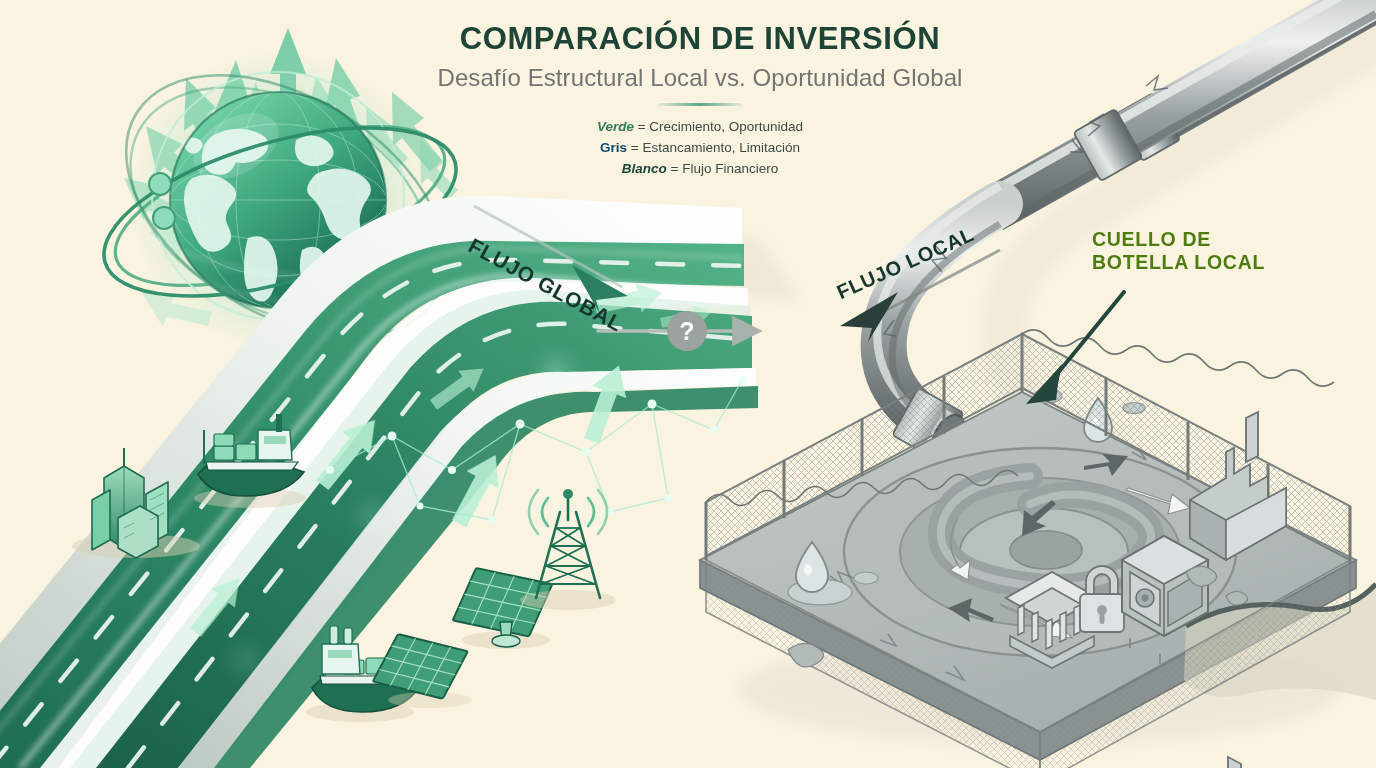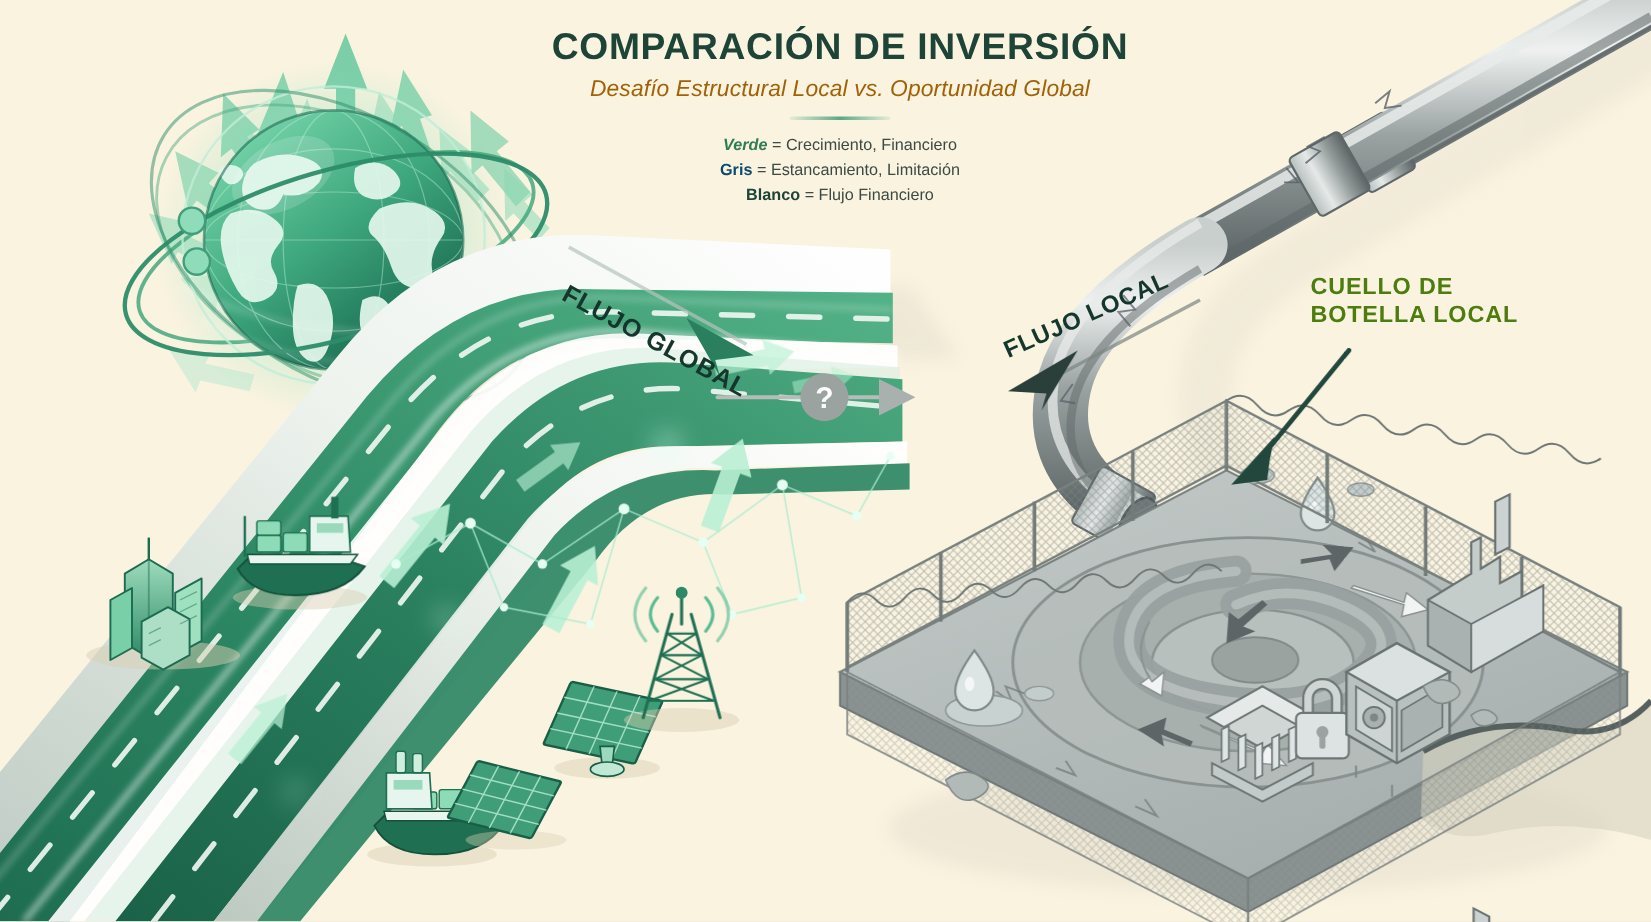--- a/index.html
+++ b/index.html
@@ -36,44 +36,43 @@
   .main-title {
     font-size: 31px;
     font-weight: bold;
     letter-spacing: 0.6px;
     color: #1e4438;
     line-height: 1.08;
     margin: 0;
     white-space: nowrap;
   }
   .sub-title {
-    font-size: 19px;
-    color: #a16207;
+    font-size: 24px;
+    color: #737373;
     margin: 9px 0 0 0;
     letter-spacing: 0.1px;
     white-space: nowrap;
-    font-style: italic;
   }
   .divider {
     width: 84px;
     height: 3px;
     margin: 11px auto 0 auto;
     border-radius: 2px;
     background: linear-gradient(90deg, rgba(122,196,160,0.15), #5aa886, rgba(122,196,160,0.15));
   }
   .legend {
     margin-top: 11px;
     font-size: 13.5px;
     line-height: 1.52;
     color: #3c4a45;
   }
   .legend div { white-space: nowrap; }
   .lg-green { color: #2f7d56; font-weight: bold; font-style: italic; }
   .lg-gray  { color: #0c4a6e; font-weight: bold; }
-  .lg-white { color: #1e4438; font-weight: bold; }
+  .lg-white { color: #1e4438; font-weight: bold; font-style: italic; }
 
   
   .lbl {
     position: absolute;
     font-weight: bold;
     color: #1e4438;
     letter-spacing: 0.7px;
   }
   .lbl-crecimiento {
     left: 196px; top: 340px;
@@ -657,21 +656,21 @@
   </svg>
 
   <div class="txtlayer">
 
     <div class="title-block">
       <div class="main-title">COMPARACIÓN DE INVERSIÓN</div>
       <div class="sub-title">Desafío Estructural Local vs. Oportunidad Global</div>
       <div class="divider"></div>
       <div class="legend">
         <div>
-          <span class="lg-green">Verde</span><span> = </span><span>Crecimiento, Financiero</span>
+          <span class="lg-green">Verde</span><span> = </span><span>Crecimiento, Oportunidad</span>
         </div>
         <div>
           <span class="lg-gray">Gris</span><span> = </span><span>Estancamiento, Limitación</span>
         </div>
         <div>
           <span class="lg-white">Blanco</span><span> = </span><span>Flujo Financiero</span>
         </div>
       </div>
     </div>
 

